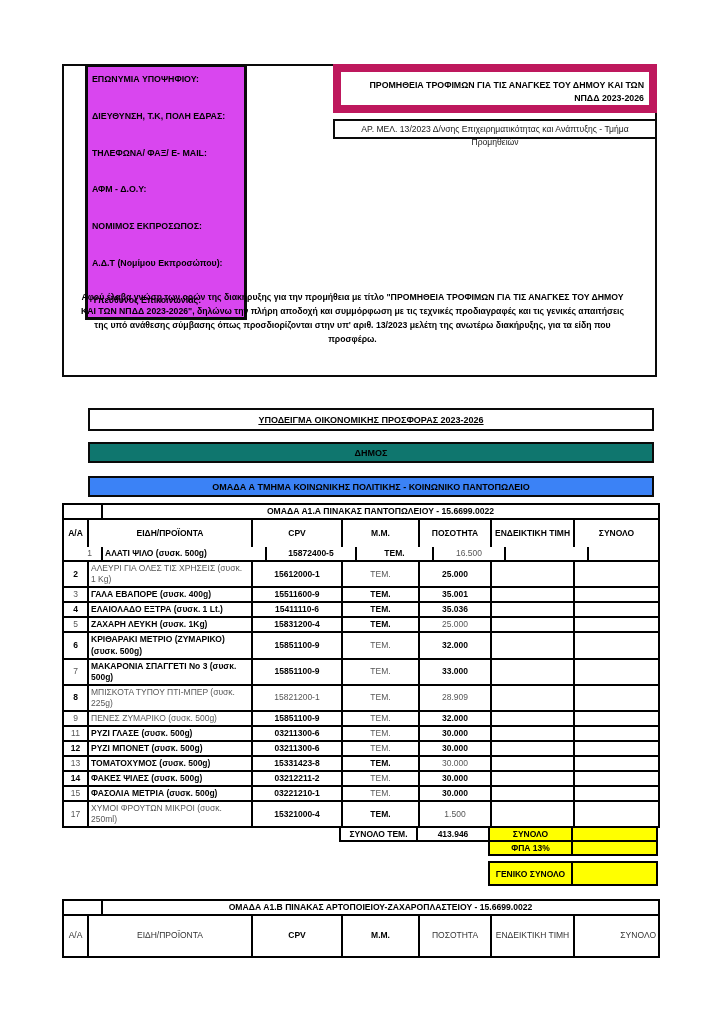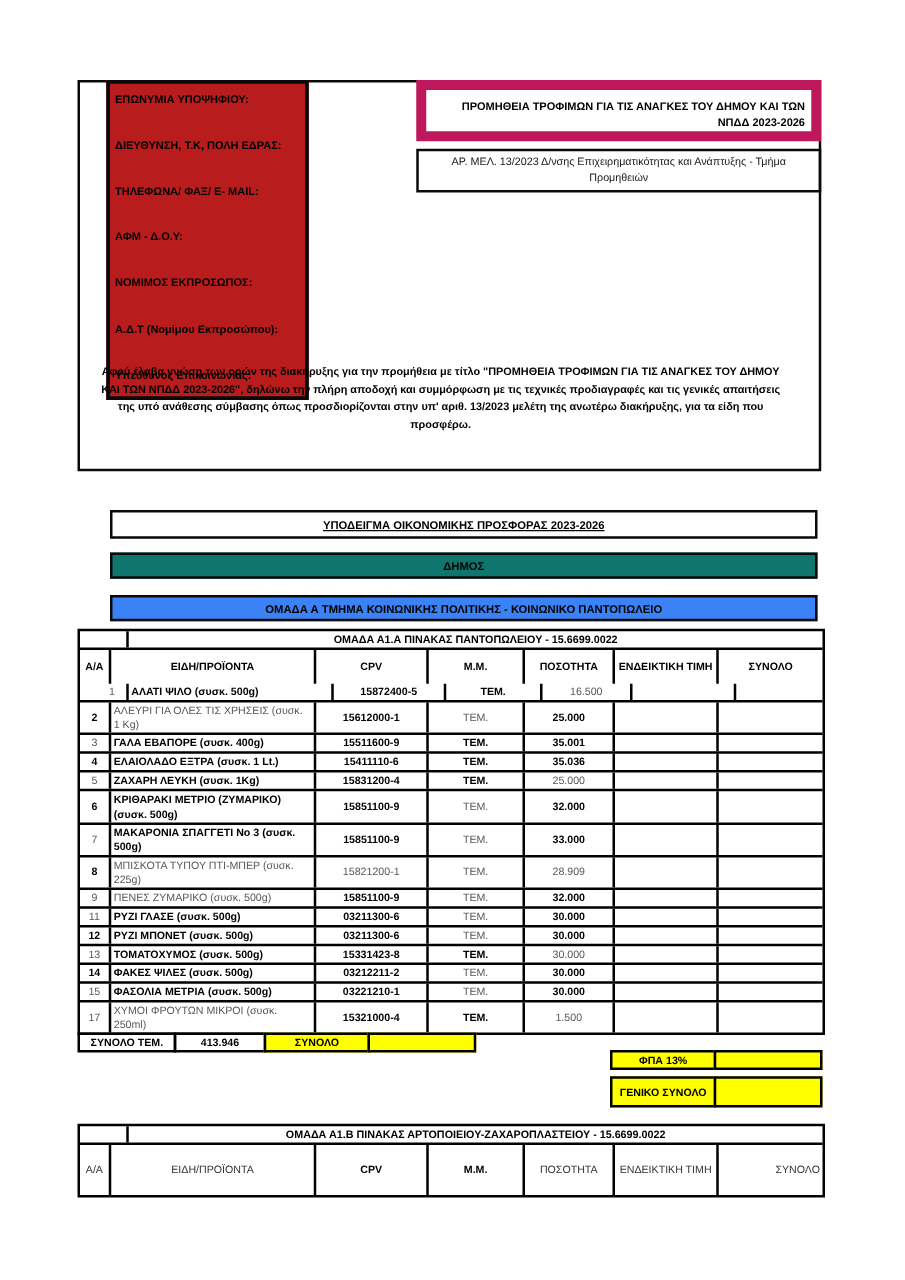--- a/index.html
+++ b/index.html
@@ -10,32 +10,32 @@
     color: #000;
     overflow: hidden;
   }
   .abs { position: absolute; }
   .b { font-weight: bold; color: #000 !important; }
 
   
   .outer-box { left: 62px; top: 64px; width: 595px; height: 313px; border: 2px solid #0a0a0a; }
   .info-box {
     left: 85px; top: 64px; width: 162px; height: 256px;
-    border: 3px solid #0a0a0a; background: #b91c1c;
+    border: 3px solid #0a0a0a; background: #d946ef;
     display: flex; flex-direction: column; justify-content: space-between;
     padding: 7px 12px 12px 4px;
   }
   .info-box .field { font-size: 8.8px; font-weight: bold; letter-spacing: 0; }
   .title-box {
     left: 333px; top: 64px; width: 324px; height: 49px;
     border: 8px solid #be185d; padding: 7px 5px 2px 5px;
     font-size: 8.8px; font-weight: bold; line-height: 1.45; text-align: right;
   }
   .meleti-box {
-    left: 333px; top: 119px; width: 324px; height: 35px;
+    left: 333px; top: 119px; width: 324px; height: 20px;
     border: 2px solid #0a0a0a; padding: 2px 4px;
     font-size: 8.6px; color: #1a1a1a; line-height: 1.55; text-align: center;
   }
   .declaration {
     left: 80px; top: 291px; width: 545px;
     font-size: 8.7px; font-weight: bold; line-height: 1.6; text-align: center;
   }
 
   
   .bar {
@@ -74,21 +74,21 @@
 
   
   .f-row { display: flex; }
   .f-row .fcell {
     border: 2px solid #000; margin-left: -2px;
     display: flex; align-items: center; justify-content: center;
     font-size: 8.5px; min-height: 16px; padding: 1px 2px;
   }
   .f-row .fcell:first-child { margin-left: 0; }
   .yellow { background: #FFFF00; }
-  .sum-row  { margin-top: -2px; text-align: right; }
+  .sum-row  { margin-left: 277px; margin-top: -2px; text-align: right; }
   .vat-row  { margin-left: 426px; margin-top: -2px; }
   .grand-row{ margin-left: 426px; margin-top: 5px; }
   .grand-row .fcell { min-height: 25px; }
   .w-mm { width: 79px; } .w-qty { width: 74px; } .w-price { width: 85px; } .w-total { width: 87px; }
 
   .tbl-a { left: 62px; top: 503px; }
   .tbl-b { left: 62px; top: 899px; }
 </style>
 </head>
 <body>

